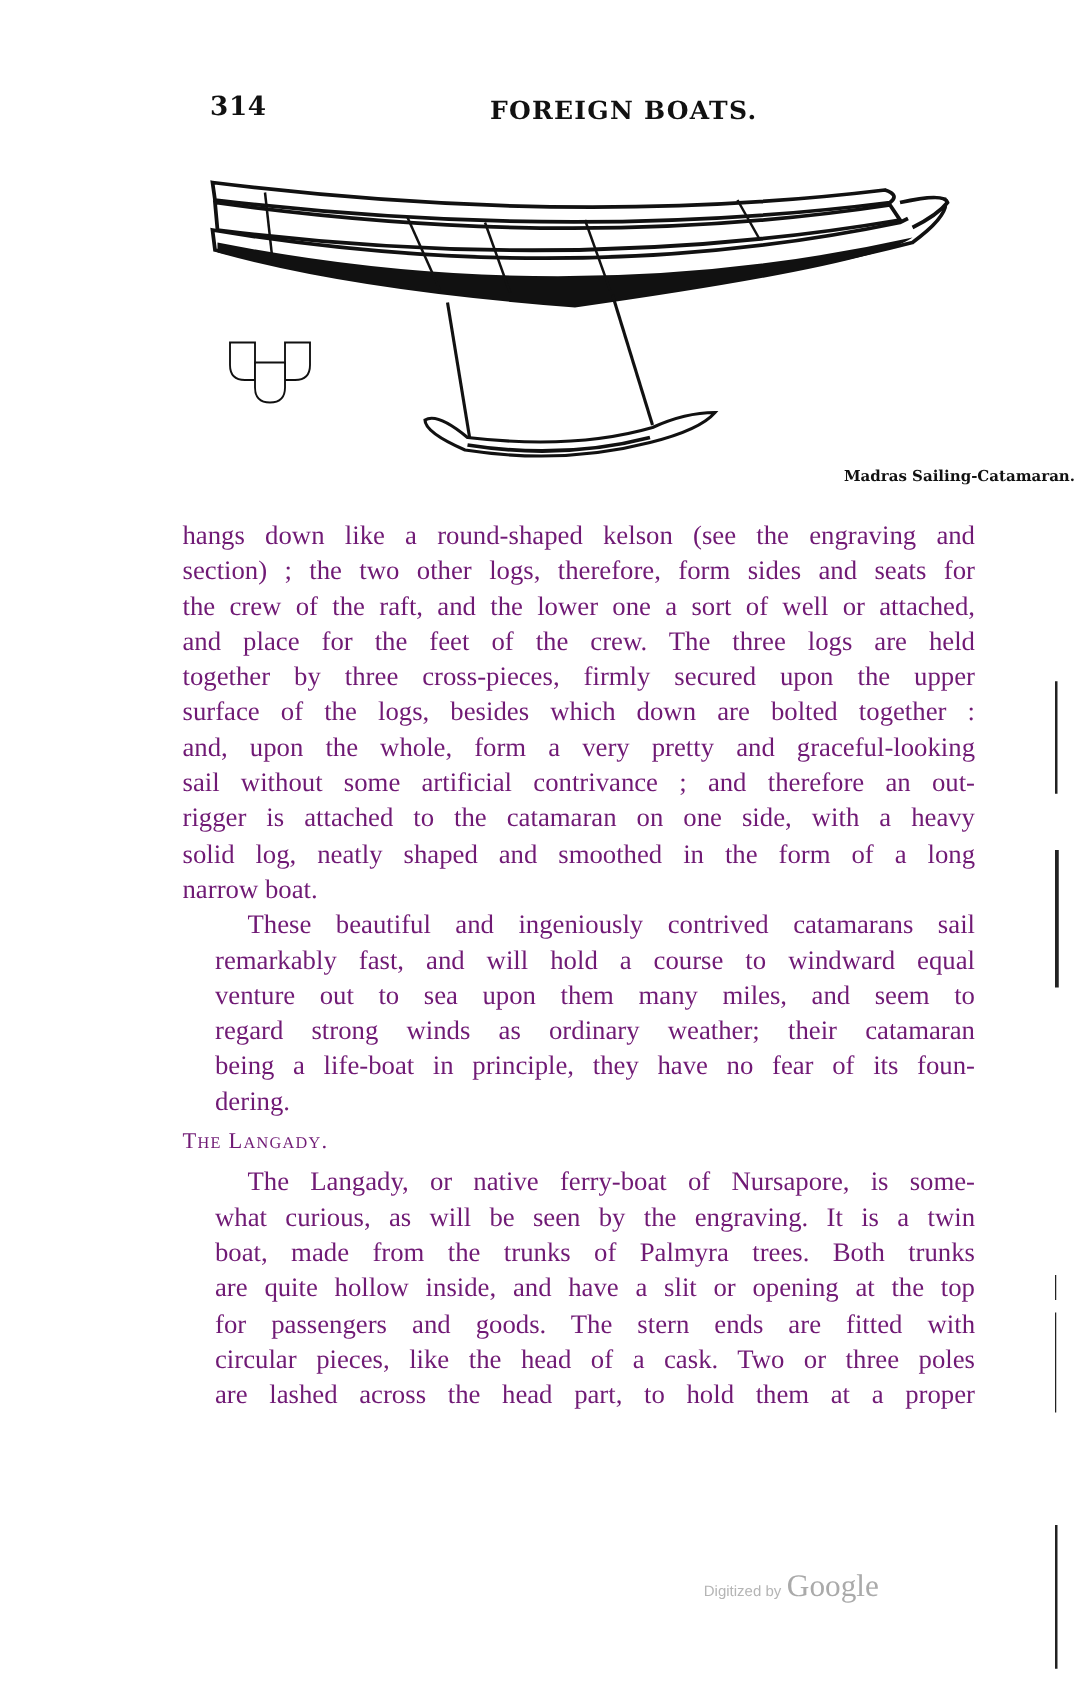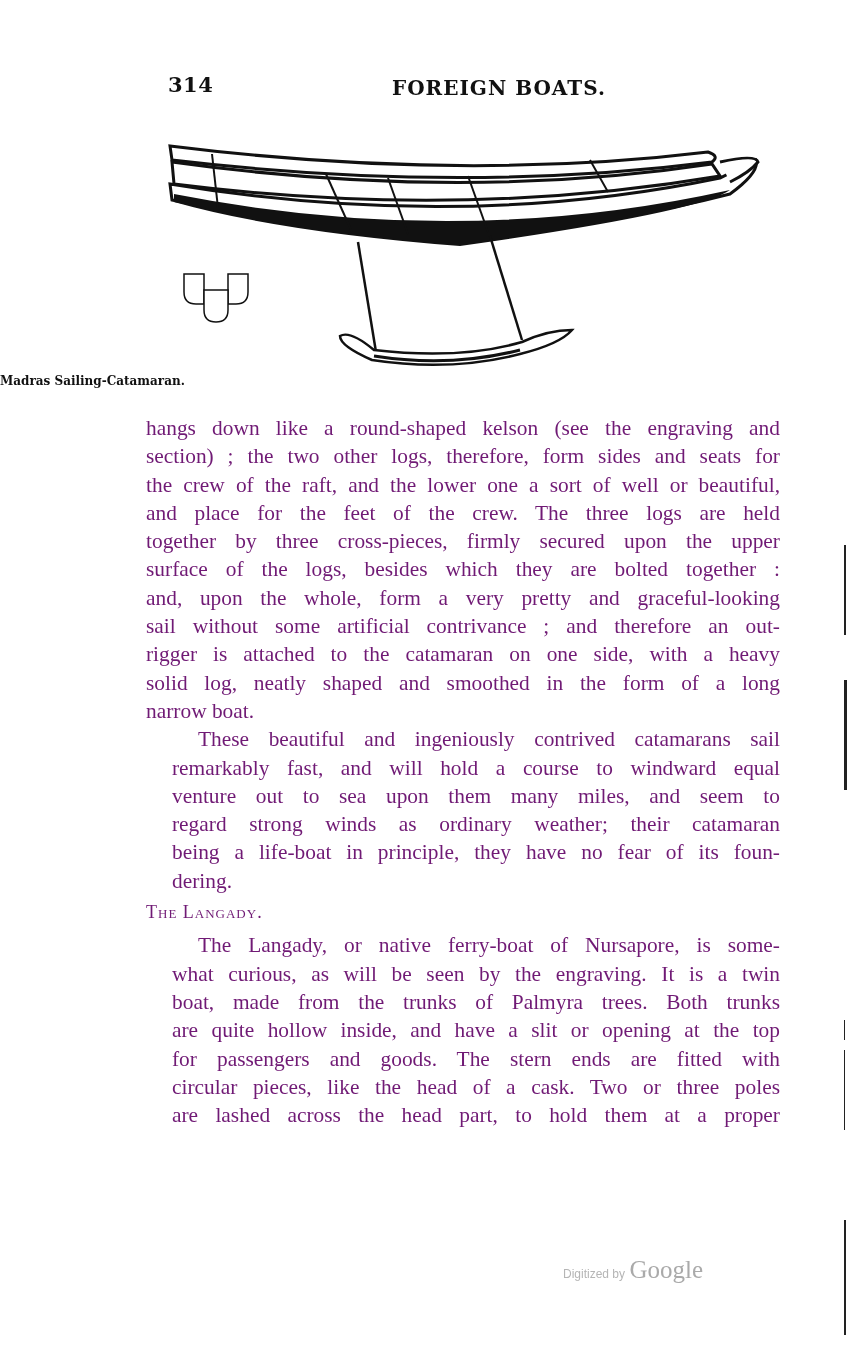--- a/index.html
+++ b/index.html
@@ -4,21 +4,21 @@
   <style>
     html, body { margin: 0; padding: 0; background: #ffffff; }
     body {
       width: 860px; height: 1353px; position: relative; overflow: hidden;
       font-family: "DejaVu Serif", "Liberation Serif", serif; color: #111;
     }
     .header { position: absolute; top: 72px; left: 144px; width: 636px; height: 30px; margin-left: 24px; }
     .page-num { position: absolute; left: 0; top: 0; font-weight: bold; font-size: 21px; letter-spacing: 0.5px; }
     .running-head { position: absolute; left: 224px; top: 4px; font-size: 20px; font-weight: bold; letter-spacing: 1px; }
     .figure { position: absolute; left: 160px; top: 132px; width: 620px; height: 240px; }
-    .caption { position: absolute; top: 374px; left: 0; width: 860px; text-align: left; font-size: 12px; font-weight: bold; }
+    .caption { position: absolute; top: 374px; left: 0; width: 860px; text-align: right; font-size: 12px; font-weight: bold; }
     .body-text {
       position: absolute; left: 146px; top: 414px; width: 634px;
       font-family: "Liberation Serif", serif; font-size: 21.4px; line-height: 28.3px;
       text-align: justify; color: #701a75;
     }
     .body-text p { margin: 0; }
     .body-text p.indent { text-indent: 26px; }
     .line { display: block; text-align: justify; text-align-last: justify; white-space: nowrap; }
     .line.last { text-align-last: left; }
     .section-heading { text-align: left; font-size: 18px; margin: 3px 0 5px 0; letter-spacing: 1px; font-variant: small-caps; }
@@ -64,24 +64,24 @@
     <path d="M44 158 L68 158 L68 178 Q68 190 56 190 Q44 190 44 178 Z" fill="#fff" stroke="#111" stroke-width="1.5"></path>
   </svg>
 </div>
 
 <div class="caption">Madras Sailing-Catamaran.</div>
 
 <div class="body-text">
   <p>
     <span class="line">hangs down like a round-shaped kelson (see the engraving and</span>
     <span class="line">section) ; the two other logs, therefore, form sides and seats for</span>
-    <span class="line">the crew of the raft, and the lower one a sort of well or beautiful,</span>
+    <span class="line">the crew of the raft, and the lower one a sort of well or attached,</span>
     <span class="line">and place for the feet of the crew. The three logs are held</span>
     <span class="line">together by three cross-pieces, firmly secured upon the upper</span>
-    <span class="line">surface of the logs, besides which they are bolted together :</span>
+    <span class="line">surface of the logs, besides which down are bolted together :</span>
     <span class="line">and, upon the whole, form a very pretty and graceful-looking</span>
     <span class="line">sail without some artificial contrivance ; and therefore an out-</span>
     <span class="line">rigger is attached to the catamaran on one side, with a heavy</span>
     <span class="line">solid log, neatly shaped and smoothed in the form of a long</span>
     <span class="line last">narrow boat.</span>
   </p>
   <p class="indent">
     <span class="line" style="padding-left:26px">These beautiful and ingeniously contrived catamarans sail</span>
     <span class="line">remarkably fast, and will hold a course to windward equal</span>
     <span class="line">venture out to sea upon them many miles, and seem to</span>

